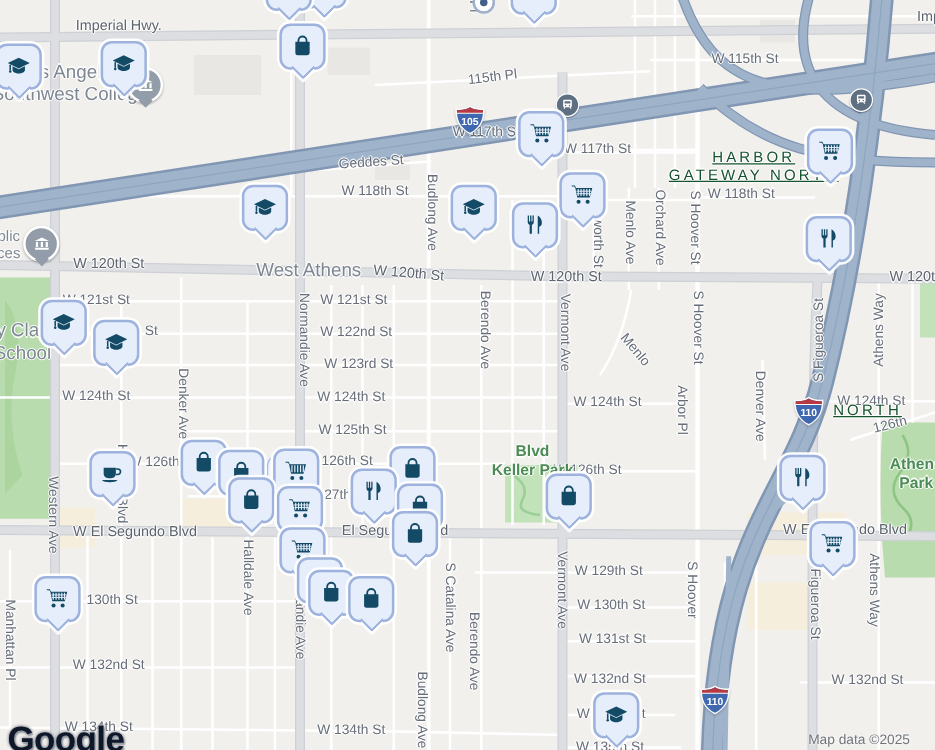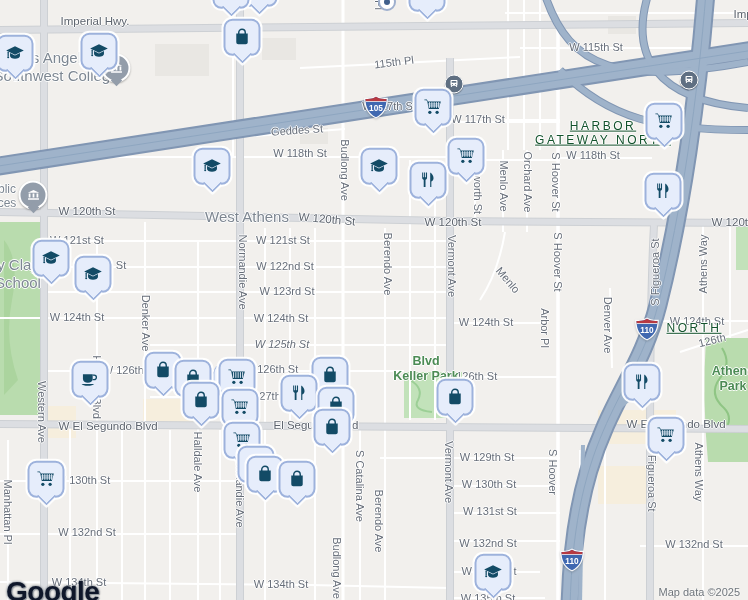--- a/index.html
+++ b/index.html
@@ -41,21 +41,21 @@
   .transit{position:absolute;width:17px;height:17px;background:#5f6f82;border:1.5px solid #fff;
     border-radius:50%;display:flex;align-items:center;justify-content:center;
     box-shadow:0 1px 1px rgba(0,0,0,.3);transform:translate(-50%,-50%);}
   .transit svg{width:11px;height:11px;}
   .shield{position:absolute;width:26px;height:25px;transform:translate(-50%,-50%);
     filter:drop-shadow(0 1px 1px rgba(0,0,0,.2));}
   .shield svg{width:100%;height:100%;}
   #glogo{position:absolute;left:6px;top:576px;font-size:28px;font-weight:bold;color:#0f172a;
     letter-spacing:-.5px;text-shadow:0 0 1px #9aa0a6,0 0 2px #9aa0a6,0 0 3px #80868b,1px 1px 1px #9aa0a6;
     text-decoration:none;}
-  #attrib{position:absolute;right:8px;bottom:2px;font-size:11px;color:#6f757b;
+  #attrib{position:absolute;right:20px;bottom:2px;font-size:11px;color:#6f757b;
     text-shadow:0 0 2px #fff,0 0 2px #fff;}
 </style>
 </head>
 <body>
 
 <div id="map">
 
   <svg id="roads" width="748" height="600" viewBox="0 0 748 600">
     <rect width="748" height="600" fill="#f2f0ed"></rect>
 
@@ -214,21 +214,21 @@
       <div class="slabel arterial" style="left: 740px; top: 222px; transform: translate(-50%, -50%) rotate(0deg);">W 120th St</div>
       <div class="slabel" style="left: 77px; top: 240px; transform: translate(-50%, -50%) rotate(0deg);">W 121st St</div>
       <div class="slabel" style="left: 283px; top: 240px; transform: translate(-50%, -50%) rotate(0deg);">W 121st St</div>
       <div class="slabel" style="left: 121px; top: 265px; transform: translate(-50%, -50%) rotate(0deg);">St</div>
       <div class="slabel" style="left: 285px; top: 266px; transform: translate(-50%, -50%) rotate(0deg);">W 122nd St</div>
       <div class="slabel" style="left: 287px; top: 291px; transform: translate(-50%, -50%) rotate(0deg);">W 123rd St</div>
       <div class="slabel" style="left: 77px; top: 317px; transform: translate(-50%, -50%) rotate(0deg);">W 124th St</div>
       <div class="slabel" style="left: 281px; top: 318px; transform: translate(-50%, -50%) rotate(0deg);">W 124th St</div>
       <div class="slabel" style="left: 486px; top: 322px; transform: translate(-50%, -50%) rotate(0deg);">W 124th St</div>
       <div class="slabel" style="left: 697px; top: 321px; transform: translate(-50%, -50%) rotate(0deg);">W 124th St</div>
-      <div class="slabel" style="left: 282px; top: 344px; transform: translate(-50%, -50%) rotate(0deg); font-style: italic;">W 125th St</div>
+      <div class="slabel" style="left: 282px; top: 344px; transform: translate(-50%, -50%) rotate(0deg);">W 125th St</div>
       <div class="slabel" style="left: 130px; top: 370px; transform: translate(-50%, -50%) rotate(0deg);">W 126th St</div>
       <div class="slabel" style="left: 271px; top: 369px; transform: translate(-50%, -50%) rotate(0deg);">W 126th St</div>
       <div class="slabel" style="left: 470px; top: 376px; transform: translate(-50%, -50%) rotate(0deg);">W 126th St</div>
       <div class="slabel" style="left: 712px; top: 340px; transform: translate(-50%, -50%) rotate(-14deg);">126th</div>
       <div class="slabel" style="left: 267px; top: 396px; transform: translate(-50%, -50%) rotate(0deg);">W 127th St</div>
       <div class="slabel arterial" style="left: 108px; top: 426px; transform: translate(-50%, -50%) rotate(0deg);">W El Segundo Blvd</div>
       <div class="slabel arterial" style="left: 316px; top: 425px; transform: translate(-50%, -50%) rotate(0deg);">El Segundo Blvd</div>
       <div class="slabel arterial" style="left: 676px; top: 424px; transform: translate(-50%, -50%) rotate(0deg);">W El Segundo Blvd</div>
       <div class="slabel" style="left: 487px; top: 457px; transform: translate(-50%, -50%) rotate(0deg);">W 129th St</div>
       <div class="slabel" style="left: 83px; top: 480px; transform: translate(-50%, -50%) rotate(0deg);">W 130th St</div>
@@ -300,21 +300,21 @@
           <path d="M3.2 13.4h13.6v2H3.2Z"></path>
         </svg>
       </div>
       <div class="civic" style="left: 33px; top: 195px;">
         <svg viewBox="0 0 20 20" fill="#fff">
           <path d="M10 3 2.8 6.7h14.4Z"></path>
           <path d="M4 7.6h2.2v5H4Zm4.9 0h2.2v5H8.9Zm4.9 0h2.2v5h-2.2Z"></path>
           <path d="M3.2 13.4h13.6v2H3.2Z"></path>
         </svg>
       </div>
-      <div class="shield" style="left: 376px; top: 107px;"><svg viewBox="0 0 44 42">
+      <div class="shield" style="left: 376px; top: 96px;"><svg viewBox="0 0 44 42">
           <path d="M22 1.5c5.4 3.5 12 4.7 20 3.7.4 14.6-4.8 27.6-20 35.3C6.8 32.8 1.6 19.8 2 5.2c8 1 14.6-.2 20-3.7Z" fill="#fbfbfb"></path>
           <path d="M22 3.8c4.8 3 10.8 4.2 17.7 3.5.2 12.9-4.5 24.3-17.7 31C8.8 31.6 4.1 20.2 4.3 7.3c6.9.7 12.9-.5 17.7-3.5Z" fill="#4068b0"></path>
           <path d="M22 3.8c4.8 3 10.8 4.2 17.7 3.5l-.2 4.2H4.5l-.2-4.2c6.9.7 12.9-.5 17.7-3.5Z" fill="#b73a42"></path>
           <path d="M4.4 11.2h35.2v1.3H4.4Z" fill="#fbfbfb"></path>
           <text x="22" y="28" text-anchor="middle" font-family="Liberation Sans,sans-serif" font-size="14" font-weight="bold" fill="#fff">105</text>
         </svg></div>
       <div class="shield" style="left: 647px; top: 329px;"><svg viewBox="0 0 44 42">
           <path d="M22 1.5c5.4 3.5 12 4.7 20 3.7.4 14.6-4.8 27.6-20 35.3C6.8 32.8 1.6 19.8 2 5.2c8 1 14.6-.2 20-3.7Z" fill="#fbfbfb"></path>
           <path d="M22 3.8c4.8 3 10.8 4.2 17.7 3.5.2 12.9-4.5 24.3-17.7 31C8.8 31.6 4.1 20.2 4.3 7.3c6.9.7 12.9-.5 17.7-3.5Z" fill="#4068b0"></path>
           <path d="M22 3.8c4.8 3 10.8 4.2 17.7 3.5l-.2 4.2H4.5l-.2-4.2c6.9.7 12.9-.5 17.7-3.5Z" fill="#b73a42"></path>

